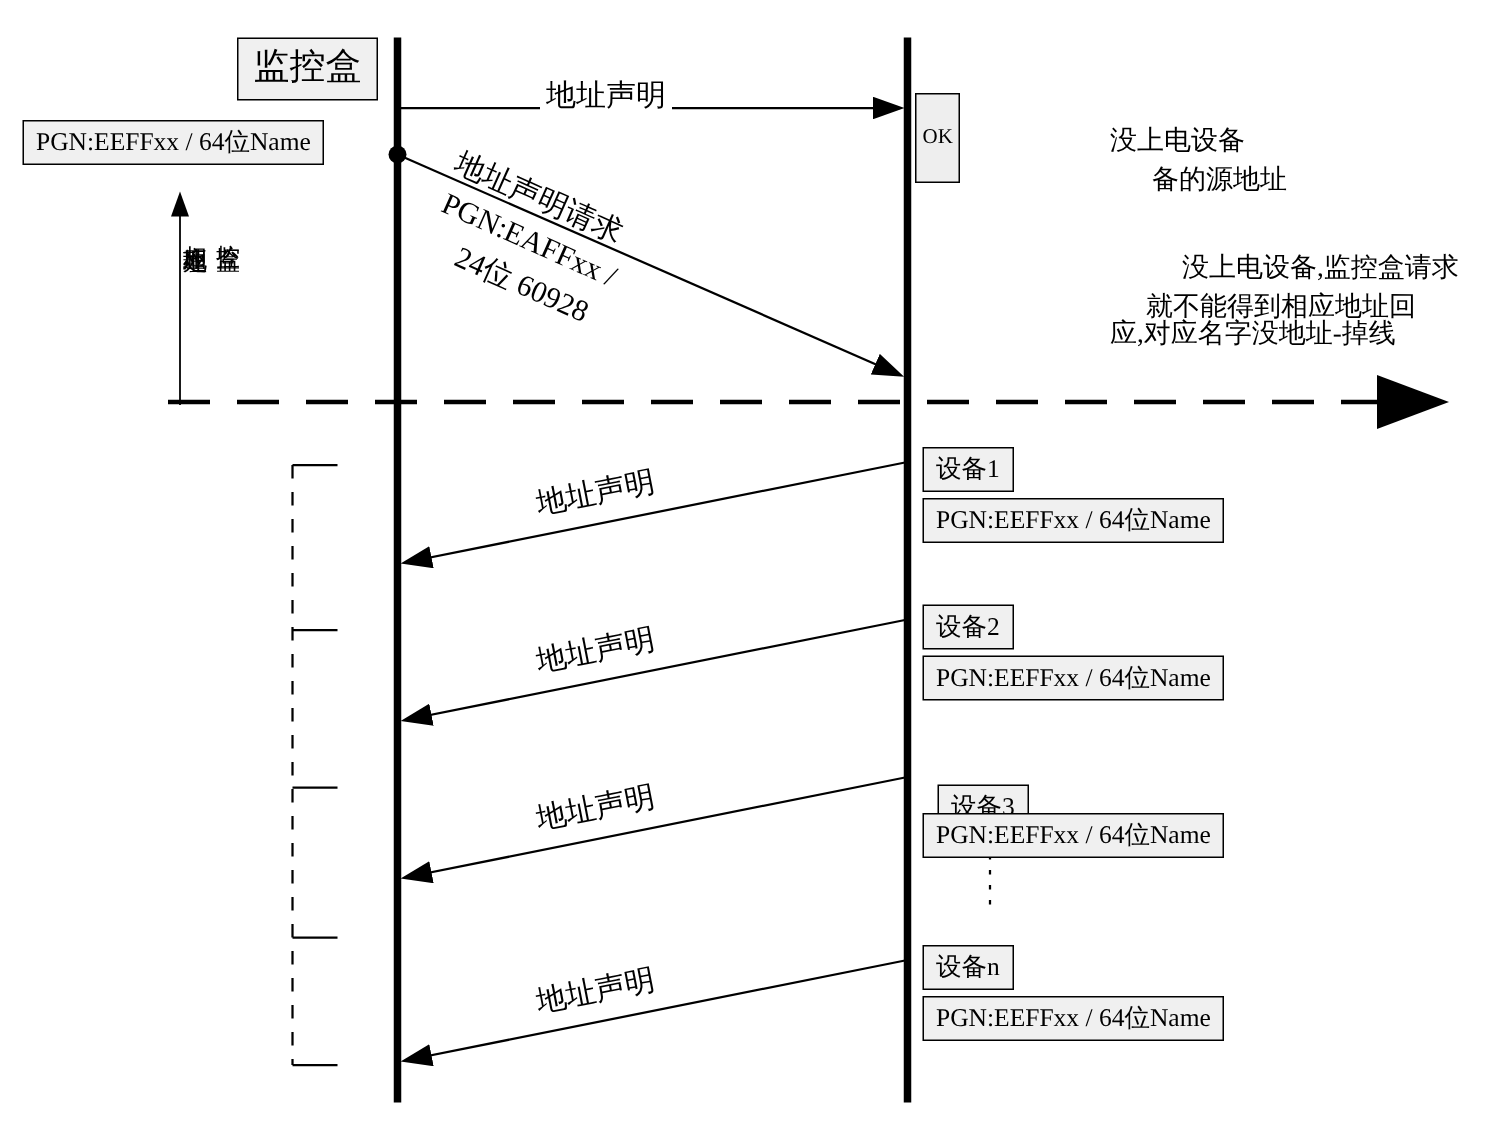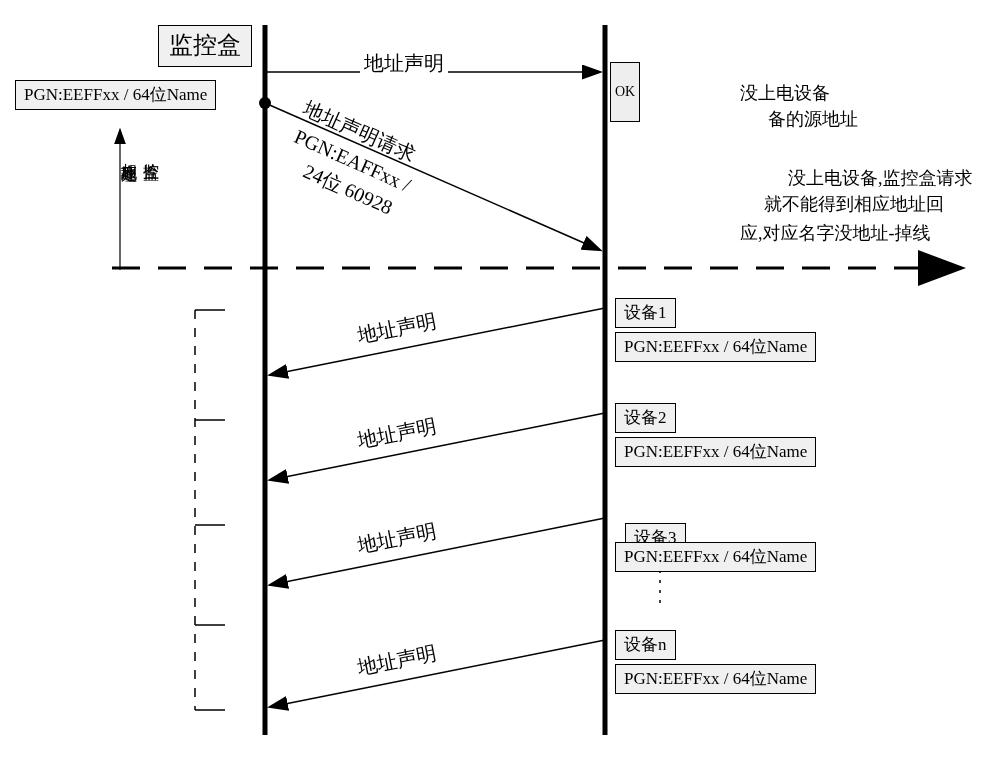--- a/index.html
+++ b/index.html
@@ -94,21 +94,21 @@
 
 <div class="abs arrow-label" style="left:310px; top:95px; transform: rotate(24deg); transform-origin: left top;">地址声明请求</div>
 <div class="abs arrow-label" style="left:300px; top:125px; transform: rotate(24deg); transform-origin: left top;">PGN:EAFFxx /</div>
 <div class="abs arrow-label" style="left:310px; top:158px; transform: rotate(24deg); transform-origin: left top;">24位 60928</div>
 
 <div class="abs note" style="left:740px; top:80px;">没上电设备</div>
 <div class="abs note" style="left:768px; top:106px;">备的源地址</div>
 
 <div class="abs note" style="left:740px; top:165px;margin-left:48px;">没上电设备,监控盒请求</div>
 <div class="abs note" style="left:764px; top:191px;">就不能得到相应地址回</div>
-<div class="abs note" style="left:740px; top:220px;">应,对应名字没地址-掉线</div>
+<div class="abs note" style="left:740px; top:209px;">应,对应名字没地址-掉线</div>
 
 <div class="abs boxed" style="left:615px; top:298px;">设备1</div>
 <div class="abs boxed" style="left:615px; top:332px;">PGN:EEFFxx / 64位Name</div>
 
 <div class="abs boxed" style="left:615px; top:403px;">设备2</div>
 <div class="abs boxed" style="left:615px; top:437px;">PGN:EEFFxx / 64位Name</div>
 
 <div class="abs boxed" style="left:625px; top:508px;margin-top:15px;">设备3</div>
 <div class="abs boxed" style="left:615px; top:542px;">PGN:EEFFxx / 64位Name</div>
 

